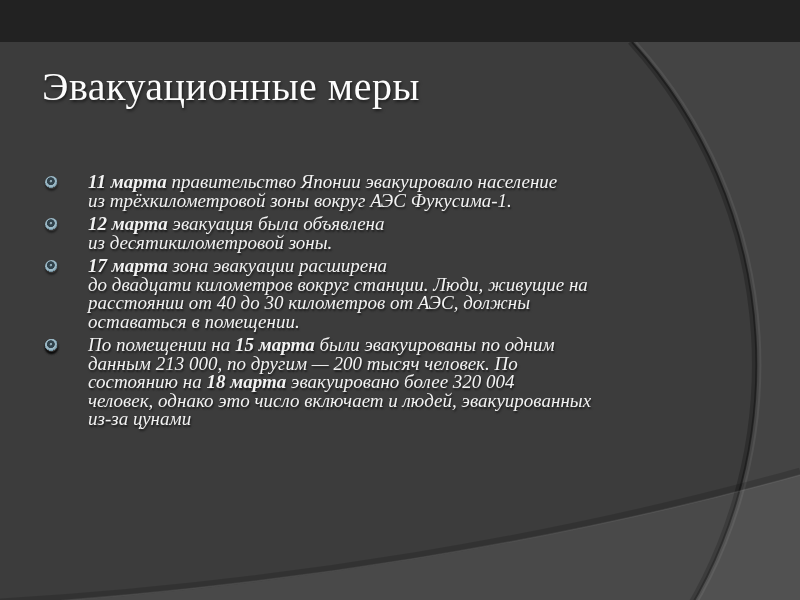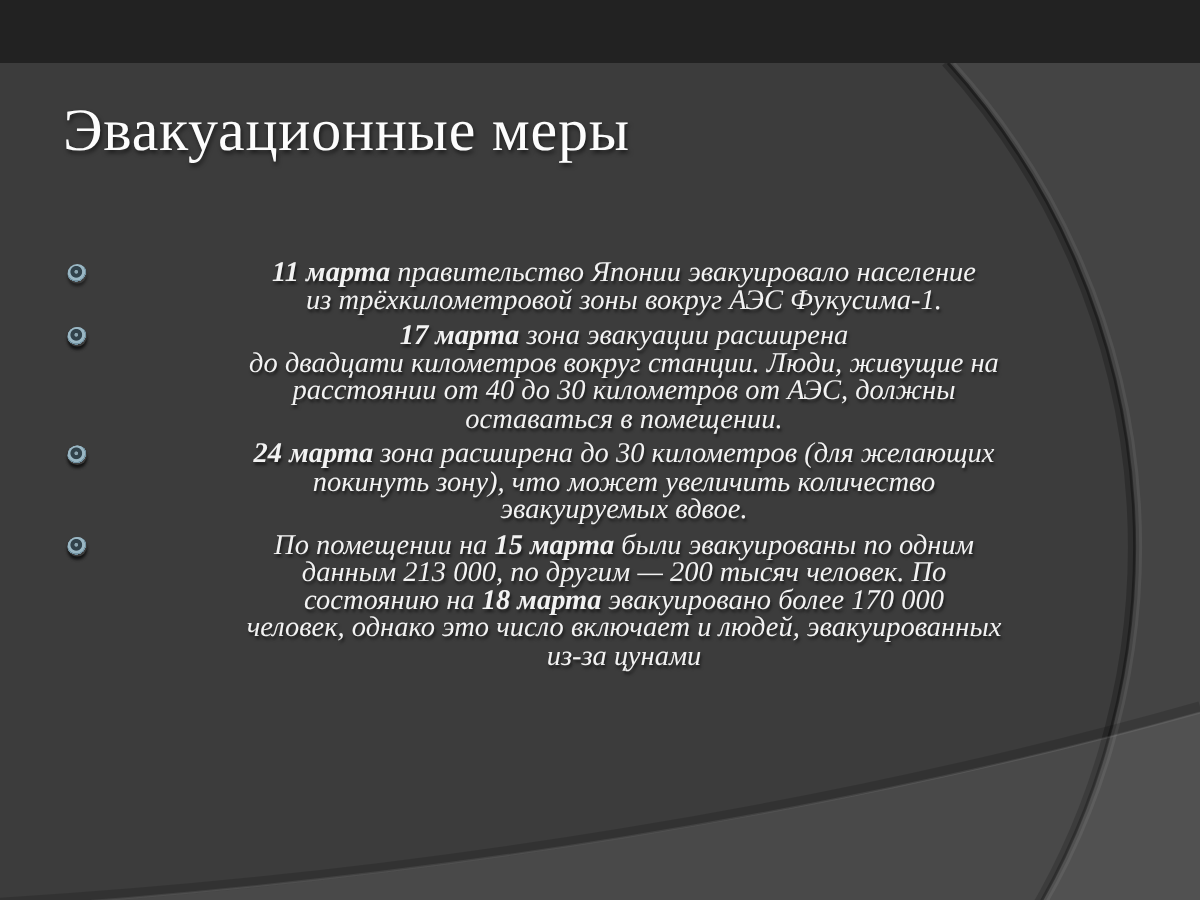--- a/index.html
+++ b/index.html
@@ -32,21 +32,20 @@
     white-space: nowrap;
   }
   ul.bullets {
     position: absolute;
     left: 44px;
     top: 131px;
     width: 700px;
     margin: 0;
     padding: 0;
     list-style: none;
-    text-align: center;
   }
   ul.bullets li {
     position: relative;
     padding-left: 44px;
     margin: 0 0 5px 0;
     font-style: italic;
     font-size: 19px;
     line-height: 18.5px;
     color: var(--body, #f2f2f2);
     text-shadow: 1px 2px 2px rgba(0,0,0,0.55);
@@ -87,30 +86,28 @@
       <path d="M0,563 C280,545 560,500 800,433 L800,600 L0,600 Z" fill="rgba(255,255,255,0.07)"></path>
       <path d="M0,563 C280,545 560,500 800,433" fill="none" stroke="rgba(255,255,255,0.08)" stroke-width="1.5"></path>
     </g>
   </svg>
 
   <h1 class="title">Эвакуационные меры</h1>
 
   <ul class="bullets" id="bullet-list">
       <li><span class="bullet-icon"></span><span class="bullet-text"><b>11 марта</b><span> правительство Японии эвакуировало население
 из трёхкилометровой зоны вокруг АЭС Фукусима-1.</span></span></li>
-      <li><span class="bullet-icon"></span></li>
+      <li><span class="bullet-icon"></span><span class="bullet-text"><b>12 марта</b><span> эвакуация была объявлена
+из десятикилометровой зоны.</span></span></li>
       <li><span class="bullet-icon"></span><span class="bullet-text"><b>17 марта</b><span> зона эвакуации расширена
 до двадцати километров вокруг станции. Люди, живущие на
 расстоянии от 40 до 30 километров от АЭС, должны
 оставаться в помещении.</span></span></li>
       <li><span class="bullet-icon"></span></li>
-      <li><span class="bullet-icon"></span><span class="bullet-text"><b>24 марта</b><span> зона расширена до 30 километров (для желающих
-покинуть зону), что может увеличить количество
-эвакуируемых вдвое.</span></span></li>
       <li><span class="bullet-icon"></span></li>
       <li><span class="bullet-icon"></span><span class="bullet-text"><span>По помещении на </span><b>15 марта</b><span> были эвакуированы по одним
 данным 213 000, по другим — 200 тысяч человек. По
-состоянию на </span><b>18 марта</b><span> эвакуировано более 170 000
+состоянию на </span><b>18 марта</b><span> эвакуировано более 320 004
 человек, однако это число включает и людей, эвакуированных
 из-за цунами</span></span></li>
     </ul>
 
 </div>
 
 </body></html>

